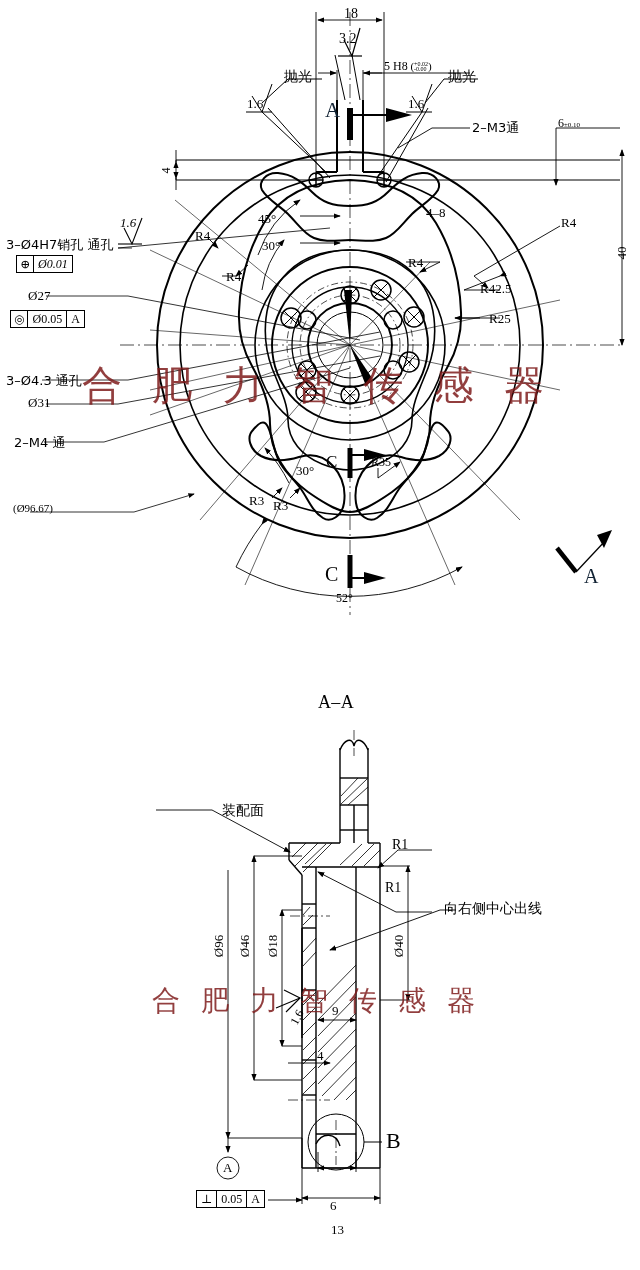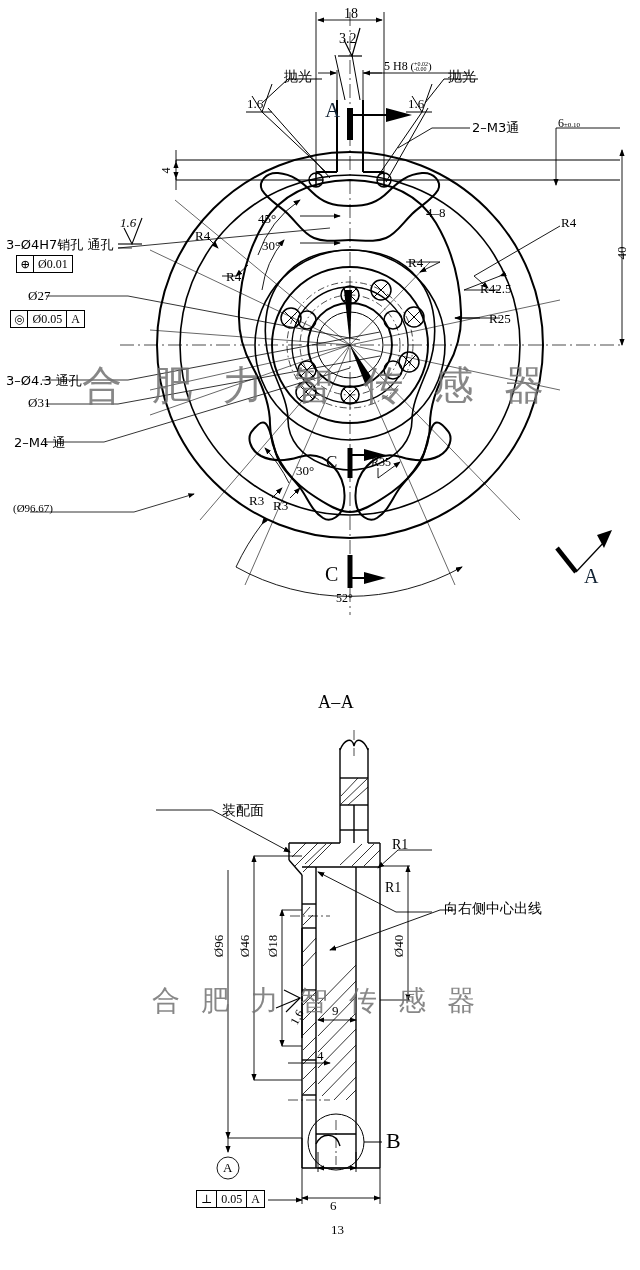--- a/index.html
+++ b/index.html
@@ -1,20 +1,20 @@
 <!DOCTYPE html>
 <html><head>
 <meta charset="utf-8">
 <style>
   html,body{margin:0;padding:0;background:#ffffff;}
   body{width:640px;height:1270px;position:relative;overflow:hidden;
        font-family:"Liberation Serif","DejaVu Serif",serif;color:#000;}
   #sheet{position:absolute;left:0;top:0;width:640px;height:1270px;}
   svg{position:absolute;left:0;top:0;}
-  .wm{position:absolute;color:#737373;opacity:.85;font-family:"DejaVu Sans","Liberation Sans",sans-serif;
+  .wm{position:absolute;color:#7f1d1d;opacity:.85;font-family:"DejaVu Sans","Liberation Sans",sans-serif;
       font-weight:400;letter-spacing:.22em;white-space:nowrap;pointer-events:none;}
   .lbl{position:absolute;white-space:nowrap;font-family:"Liberation Serif","DejaVu Serif",serif;}
 </style>
 </head>
 <body>
 
 <div id="sheet">
 
   <svg width="640" height="660" viewBox="0 0 640 660">
     <defs>
@@ -562,21 +562,21 @@
 
   <div class="lbl" style="left:326px;top:452px;font-size:17px;">C</div>
   <div class="lbl" style="left:325px;top:563px;font-size:20px;">C</div>
   <div class="lbl" style="left:584px;top:565px;font-size:20px;color:#123;">A</div>
 
   <div class="lbl" style="left:120px;top:215px;font-size:13px;font-style:italic;">1.6</div>
   <div class="lbl" style="left:6px;top:236px;font-size:13px;font-family:'DejaVu Sans',sans-serif;">3–Ø4H7销孔  通孔</div>
 
   <div style="position:absolute;left:16px;top:255px;display:flex;border:1.3px solid #000;font-size:12px;line-height:1;">
     <span style="padding:2px 3px;border-right:1.3px solid #000;">⊕</span>
-    <span style="padding:2px 4px;">Ø0.01</span>
+    <span style="padding:2px 4px;font-style:italic;">Ø0.01</span>
   </div>
 
   <div class="lbl" style="left:28px;top:288px;font-size:13px;">Ø27</div>
 
   <div style="position:absolute;left:10px;top:310px;display:flex;border:1.3px solid #000;font-size:12px;line-height:1;">
     <span style="padding:2px 3px;border-right:1.3px solid #000;">◎</span>
     <span style="padding:2px 4px;border-right:1.3px solid #000;">Ø0.05</span>
     <span style="padding:2px 4px;">A</span>
   </div>
 

